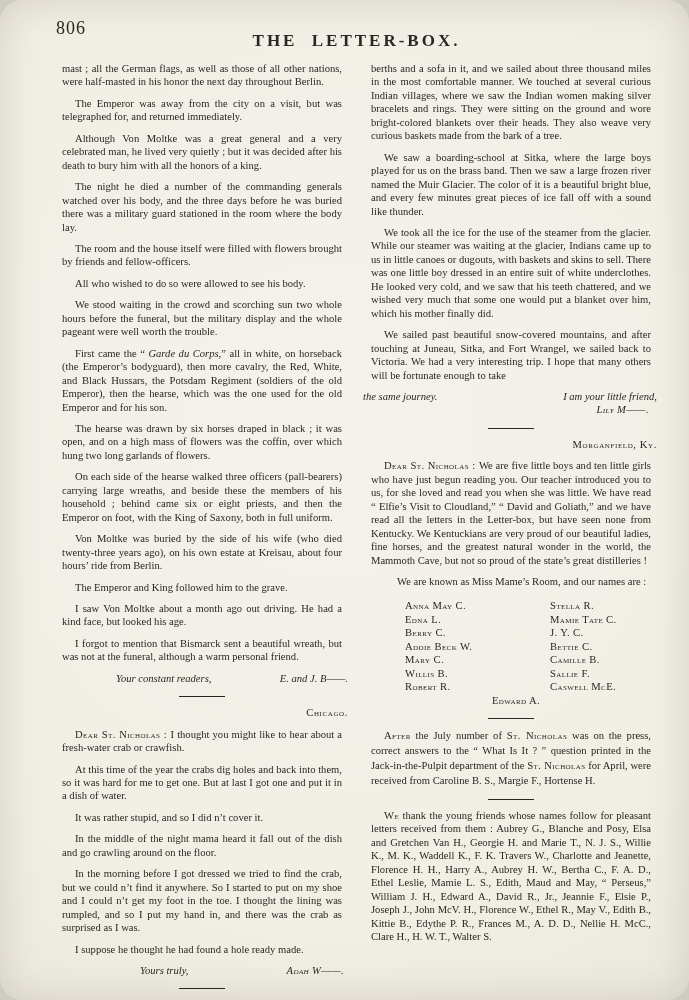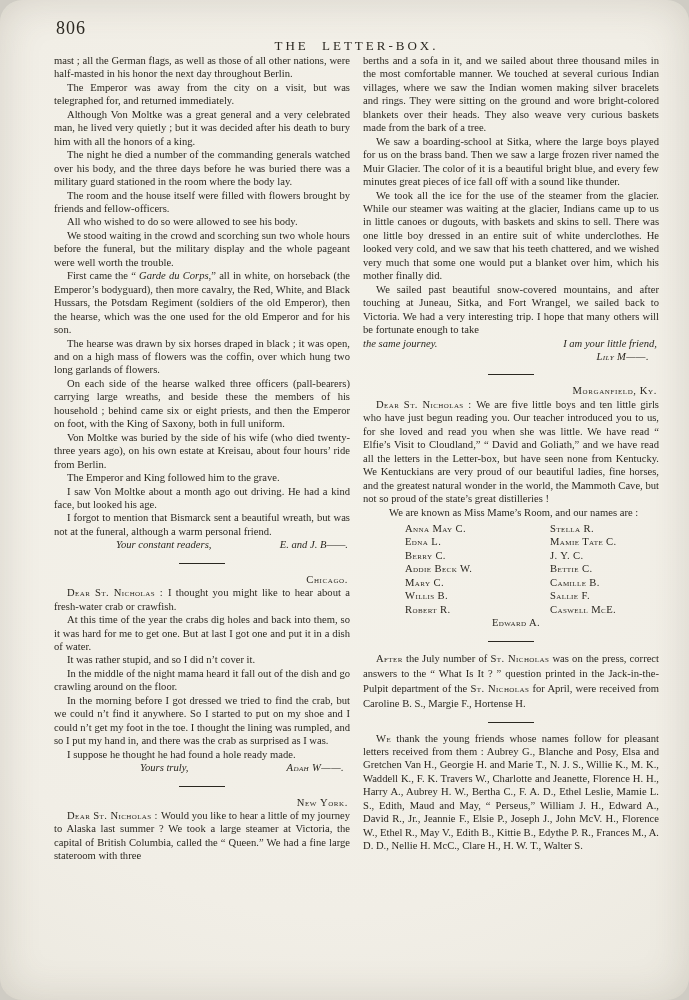--- a/index.html
+++ b/index.html
@@ -15,36 +15,36 @@
     overflow:hidden;
     border-radius:22px;
   }
   .pagehead{position:relative;height:46px;}
   .pageno{
     position:absolute;left:56px;top:18px;
     font-size:18px;letter-spacing:1px;
   }
   .ptitle{
     position:absolute;left:54px;right:30px;top:22px;
-    margin:16px;text-align:center;
-    font-size:13px;font-weight:normal;
+    margin:9px;text-align:center;
+    font-size:17px;font-weight:bold;
     letter-spacing:3px;word-spacing:7px;
   }
   .cols{
     display:flex;gap:13px;
     padding:8px 30px 0 54px;
   }
   .col{
     width:296px;
     font-size:10.6px;line-height:13.45px;
     text-align:justify;
     overflow:hidden;
     height:938px;
   }
-  .col p{margin:0;text-indent:13px;}
+  .col p{margin:8px;text-indent:13px;}
   .col p.cont{text-indent:0;}
   .col p.deep{text-indent:26px;}
   .col p.loose{line-height:15px;}
   .sc{font-variant:small-caps;letter-spacing:0.4px;}
   .i{font-style:italic;}
   .dateline{
     margin:0;text-align:right;padding-right:2px;
     font-weight:normal;font-size:10.6px;line-height:13.45px;
     font-variant:small-caps;letter-spacing:0.6px;
   }

